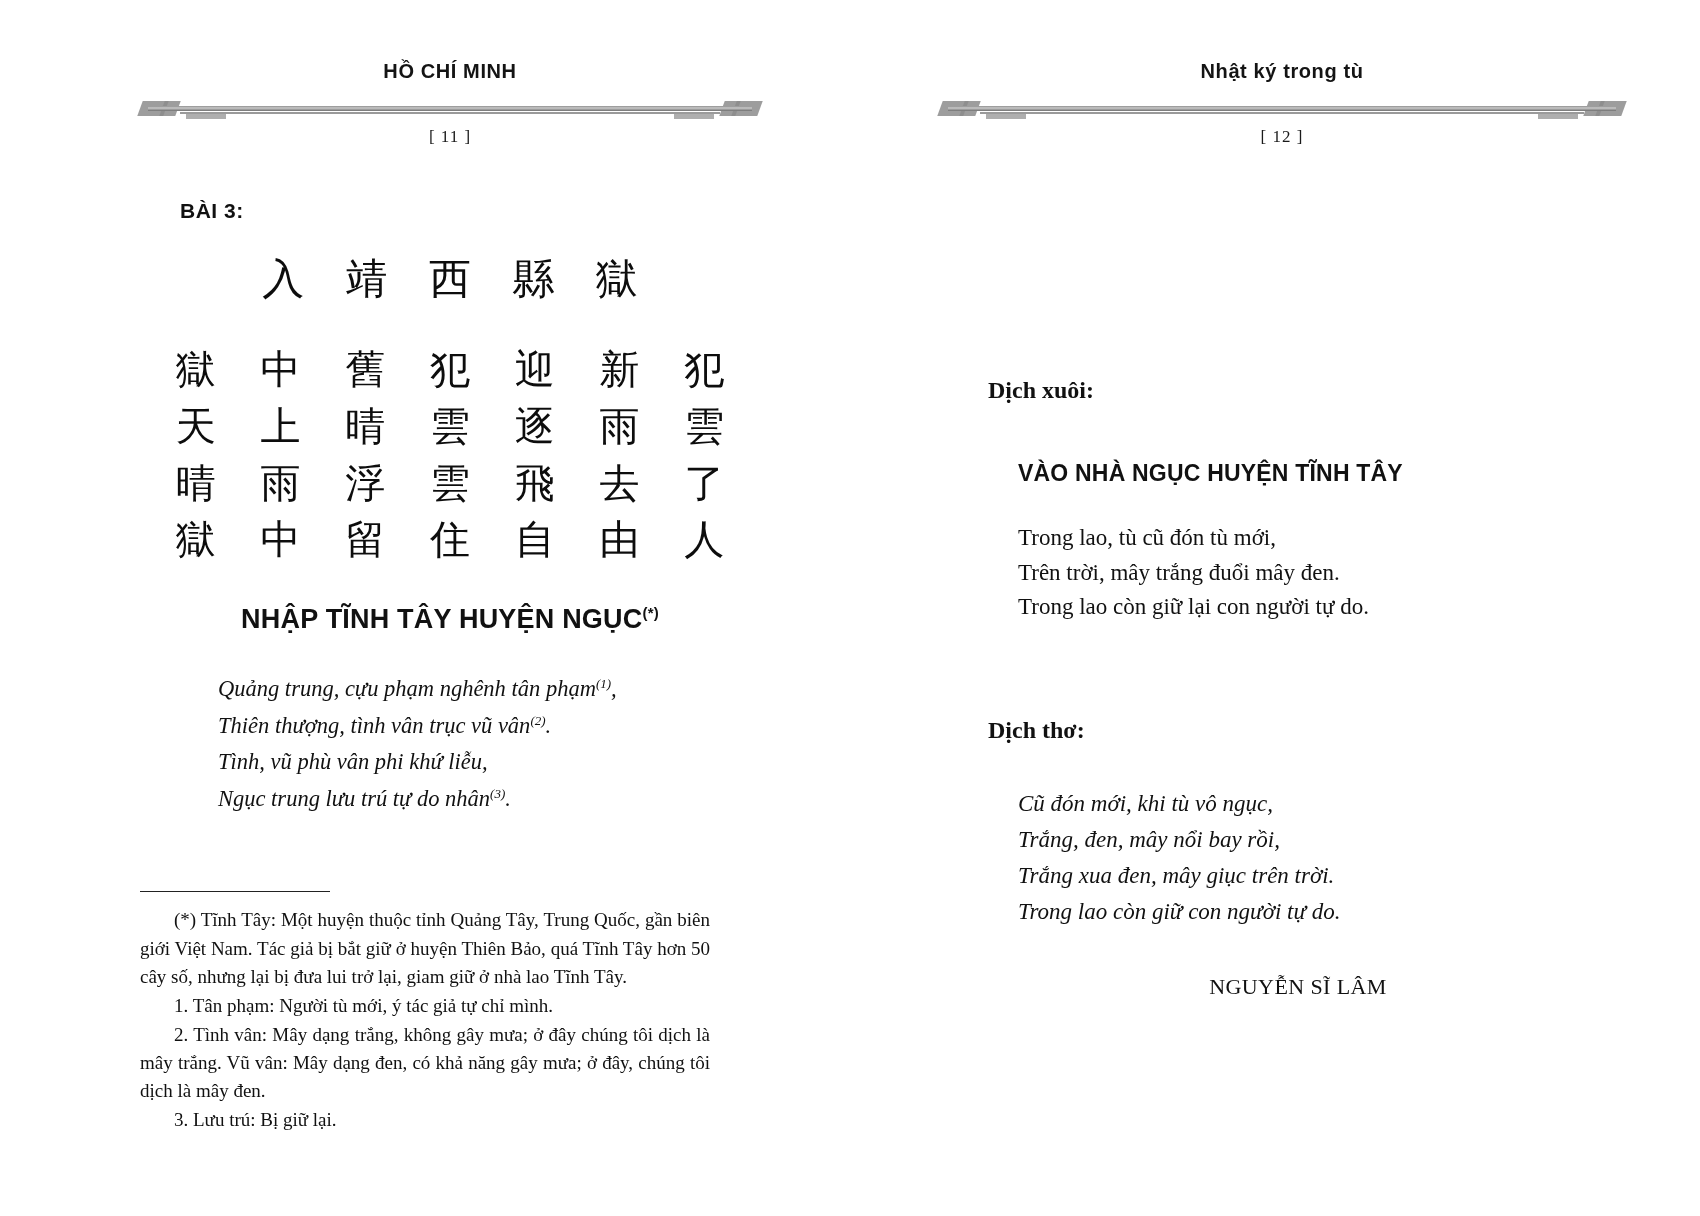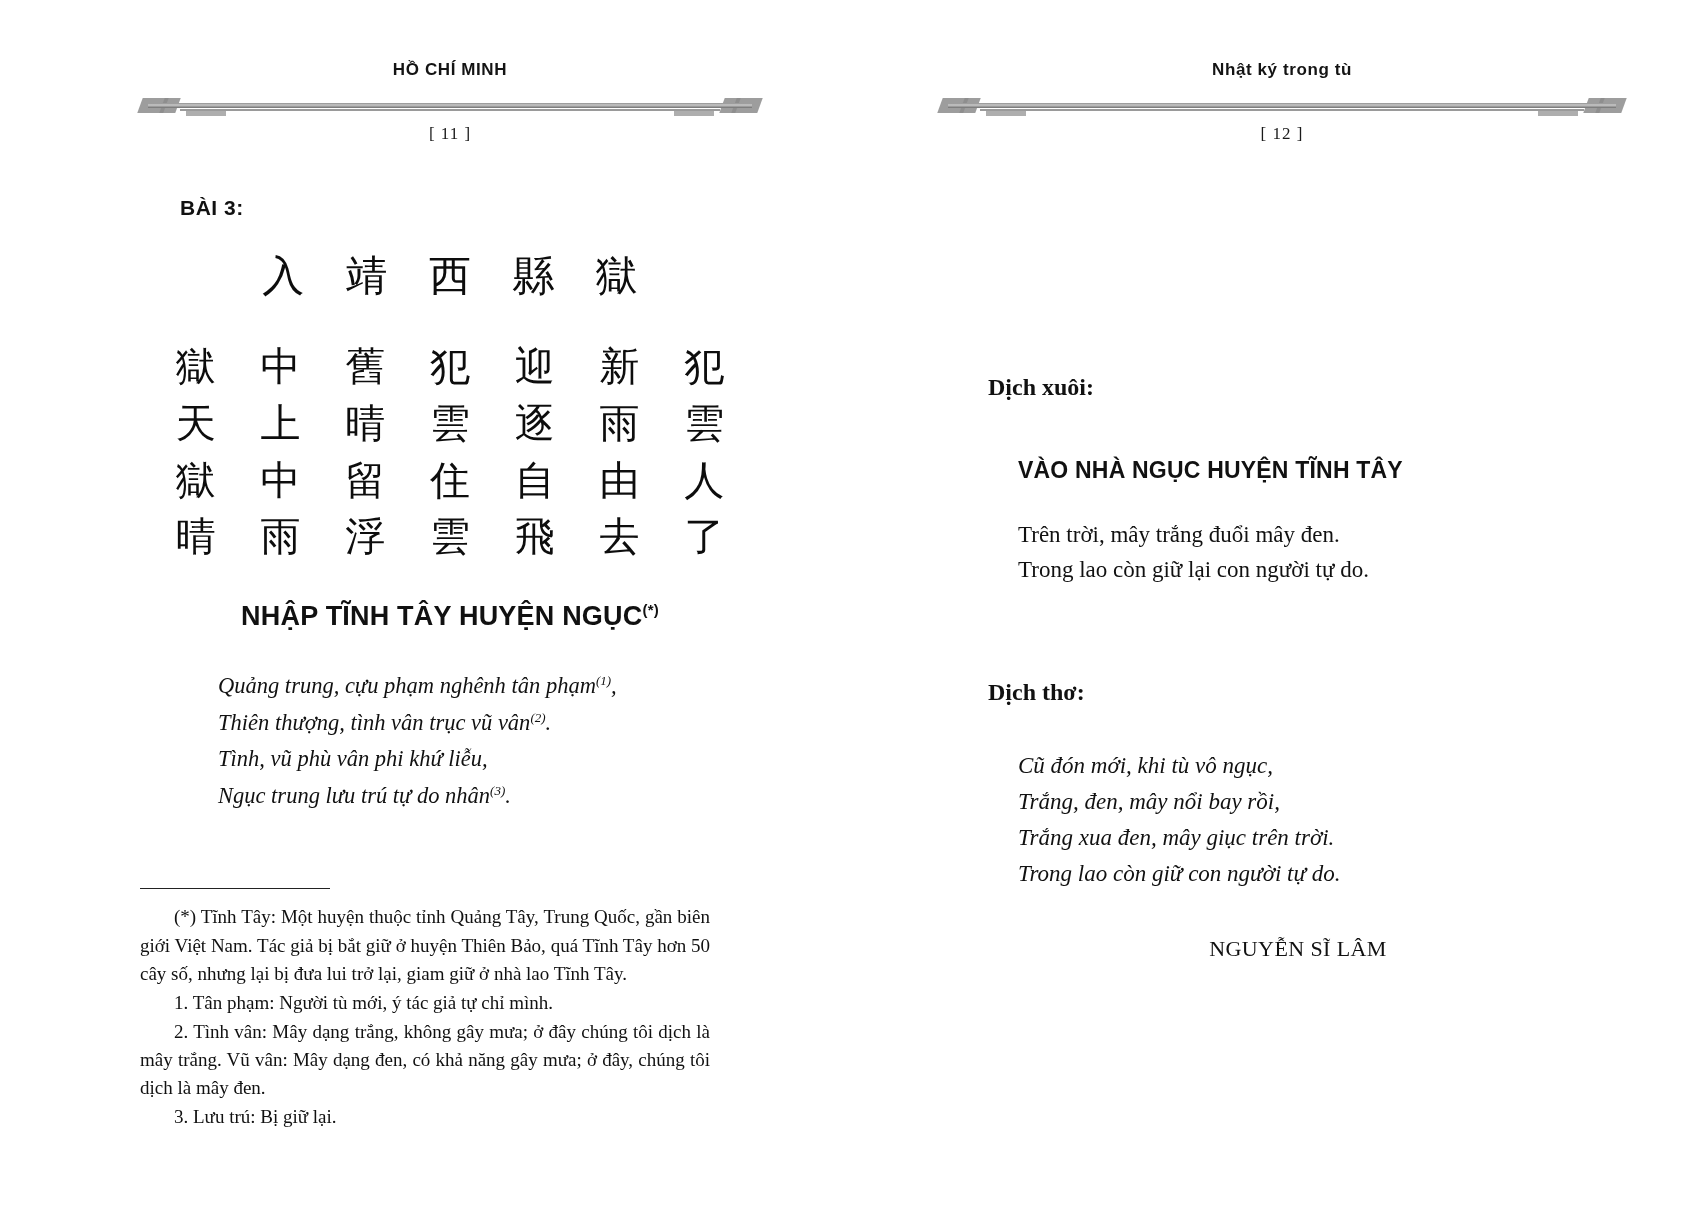--- a/index.html
+++ b/index.html
@@ -33,21 +33,21 @@
   .page-right {
     width: 850px;
     padding: 60px 76px 0 90px;
   }
 
   
   .runhead {
     text-align: center;
     font-family: "Liberation Sans", sans-serif;
     font-weight: bold;
-    font-size: 17px;
+    font-size: 20px;
     letter-spacing: 0.6px;
     color: #141414;
     margin: 0 0 14px 0;
   }
   .rule-wrap {
     position: relative;
     height: 26px;
     margin-bottom: 4px;
   }
   .rule-wrap .bar {
@@ -232,22 +232,22 @@
 
     <div class="pagenum">[ 11 ]</div>
 
     <div class="bai-label">BÀI 3:</div>
 
     <div class="han-title">入 靖 西 縣 獄</div>
 
     <div class="han-poem">
       <div class="line">獄 中 舊 犯 迎 新 犯</div>
       <div class="line">天 上 晴 雲 逐 雨 雲</div>
+      <div class="line">晴 雨 浮 雲 飛 去 了</div>
       <div class="line">獄 中 留 住 自 由 人</div>
-      <div class="line">晴 雨 浮 雲 飛 去 了</div>
     </div>
 
     <div class="viet-title">
       <span>NHẬP TĨNH TÂY HUYỆN NGỤC</span><sup>(*)</sup>
     </div>
 
     <div class="han-viet">
       <div>
         <span>Quảng trung, cựu phạm nghênh tân phạm</span><sup>(1)</sup><span>,</span>
       </div>
@@ -287,20 +287,21 @@
       <div class="bar2"></div>
     </div>
 
     <div class="pagenum">[ 12 ]</div>
 
     <div class="sect-label first">Dịch xuôi:</div>
 
     <div class="prose-title">VÀO NHÀ NGỤC HUYỆN TĨNH TÂY</div>
 
     <div class="prose-body">
+      <div>Trong lao, tù cũ đón tù mới,</div>
       <div>Trên trời, mây trắng đuổi mây đen.</div>
       <div>Trong lao còn giữ lại con người tự do.</div>
     </div>
 
     <div class="sect-label second">Dịch thơ:</div>
 
     <div class="verse-body">
       <div>Cũ đón mới, khi tù vô ngục,</div>
       <div>Trắng, đen, mây nổi bay rồi,</div>
       <div>Trắng xua đen, mây giục trên trời.</div>

